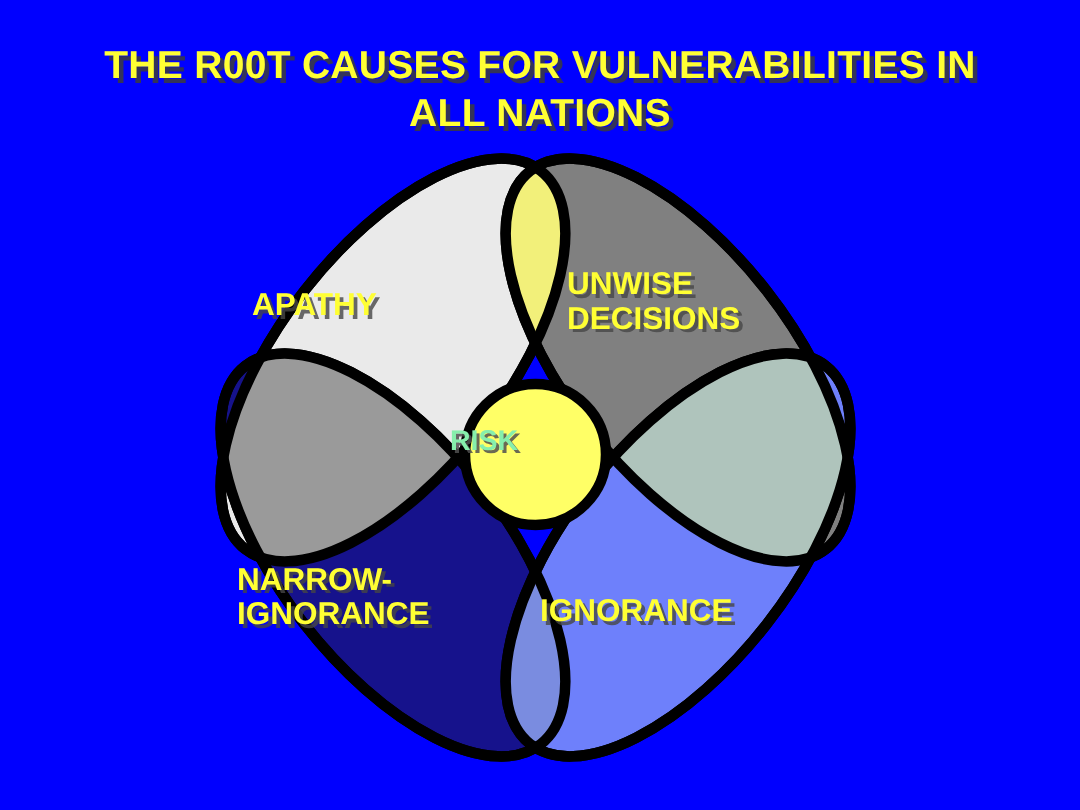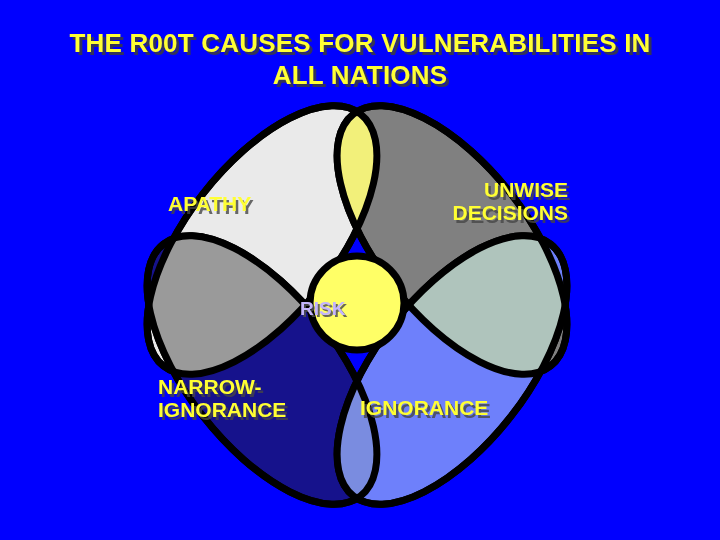--- a/index.html
+++ b/index.html
@@ -47,31 +47,31 @@
     font-weight: bold;
     text-shadow: 2.5px 2.5px 0px rgba(70,70,70,0.8);
     line-height: 1.1;
     white-space: pre-line;
     pointer-events: none;
   }
   #lbl-apathy {
     left: 168px; top: 192px; width: 180px; font-size: 21px;
   }
   #lbl-unwise {
-    left: 378px; top: 178px; width: 190px; font-size: 21px; text-align: right;
+    left: 378px; top: 178px; width: 190px; font-size: 21px; text-align: left;
   }
   #lbl-narrow {
     left: 158px; top: 375px; width: 210px; font-size: 21px;
   }
   #lbl-ignorance {
     left: 360px; top: 396px; width: 190px; font-size: 21px;
   }
   #lbl-risk {
-    left: 300px; top: 299px; width: 120px; font-size: 19px;
-    color: #c4b5fd;
+    left: 300px; top: 285px; width: 120px; font-size: 19px;
+    color: #86efac;
     text-shadow: 2px 2px 0px rgba(80,80,80,0.85);
   }
 </style>
 </head>
 <body>
 
 <div id="slide">
 
   <div id="title">THE R00T CAUSES FOR VULNERABILITIES IN
 ALL NATIONS</div>

